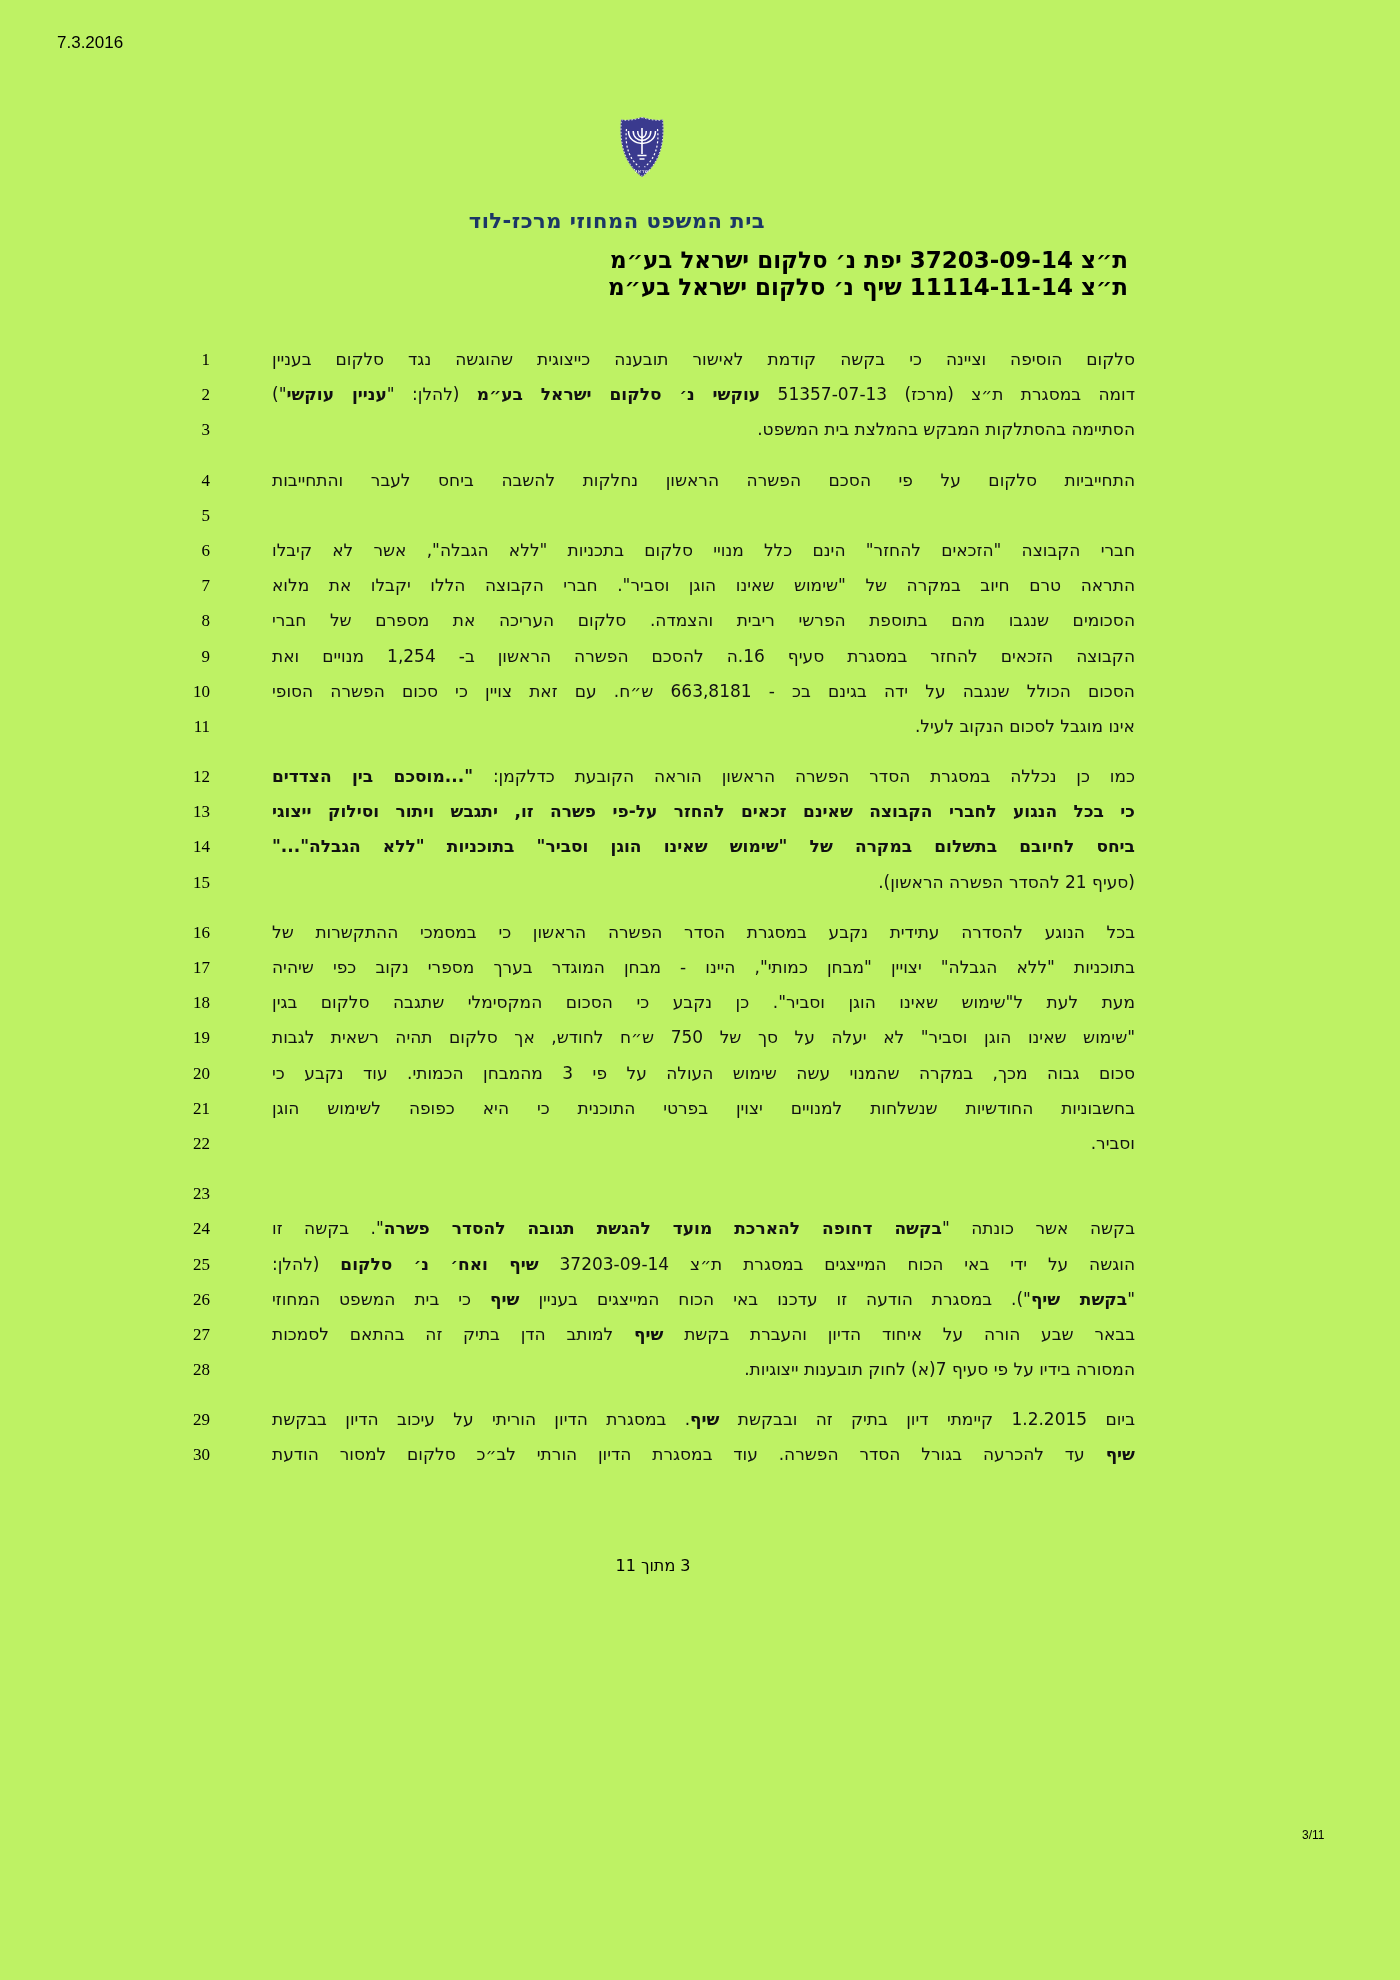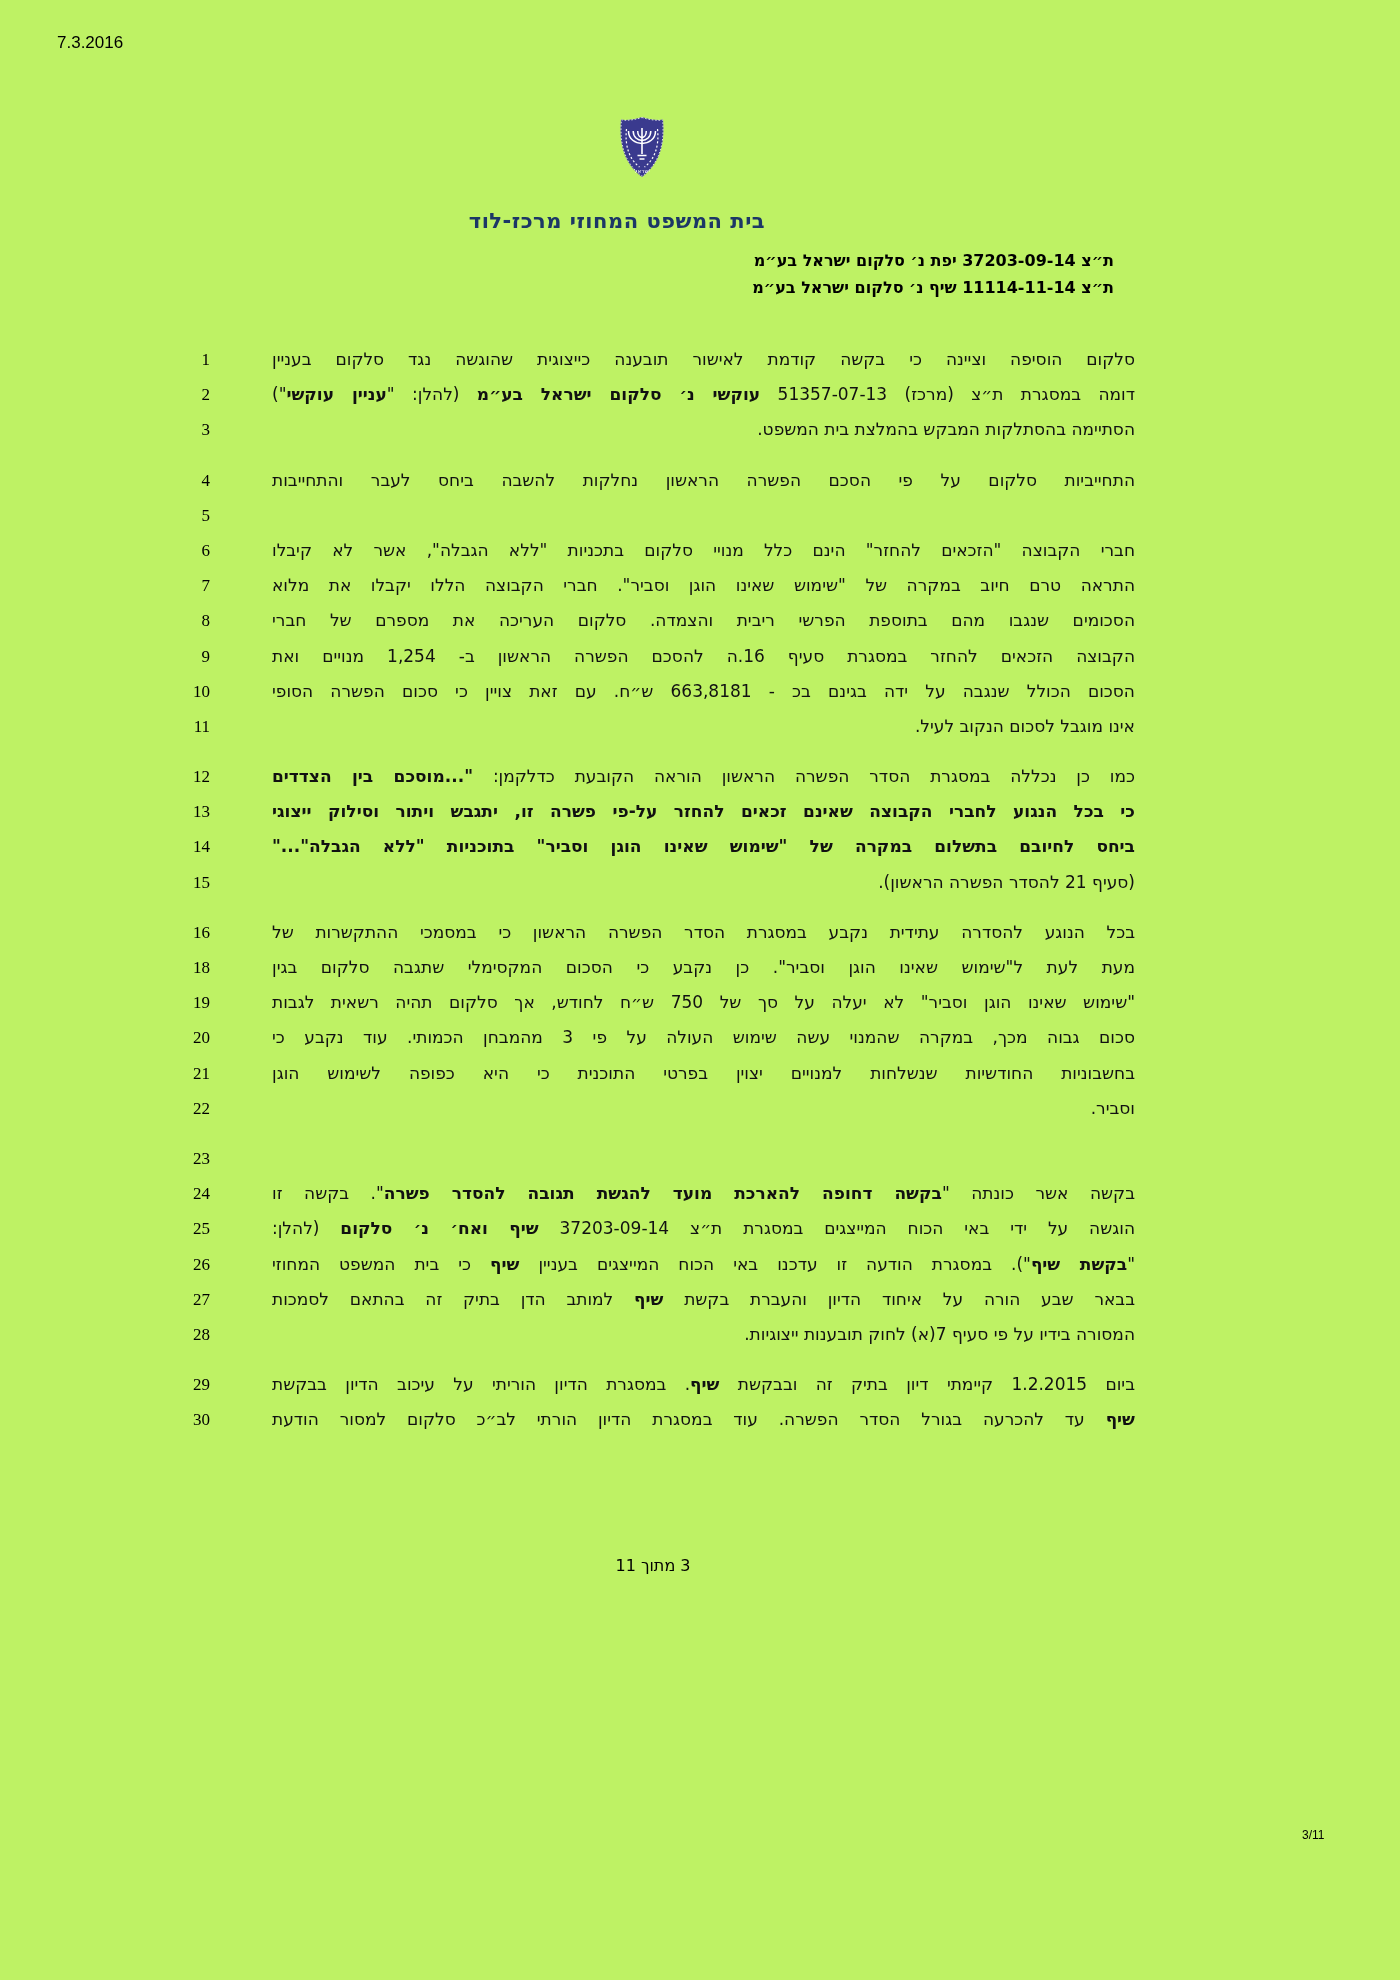--- a/index.html
+++ b/index.html
@@ -3,22 +3,22 @@
 <meta charset="utf-8">
 <style>
   html,body{margin:0;padding:0;background:#fff;}
   .page{position:relative;width:1400px;height:1980px;background:#bef264;overflow:hidden;
         font-family:"DejaVu Sans",sans-serif;color:#111;}
   .date{position:absolute;left:57px;top:33px;font-family:"Liberation Sans",sans-serif;
         font-size:17px;color:#000;}
   .emblem{position:absolute;left:618px;top:116px;width:48px;height:62px;}
   .court-title{position:absolute;top:193px;left:0;width:1234px;text-align:center;direction:rtl;
         font-size:21px;font-weight:bold;color:#1c3766;letter-spacing:.5px;margin-top:16px;}
-  .caption{position:absolute;top:247px;right:286px;direction:rtl;text-align:right;
-        font-size:16px;font-weight:bold;line-height:27px;color:#000;}
+  .caption{position:absolute;top:247px;right:272px;direction:rtl;text-align:right;
+        font-size:23px;font-weight:bold;line-height:27px;color:#000;}
   .body-lines{position:absolute;top:342px;left:140px;width:995px;}
   .line{position:relative;height:35.2px;}
   .line.gap{margin-top:15px;}
   .num{position:absolute;left:30px;top:0;width:40px;text-align:right;
         font-family:"Liberation Serif",serif;font-size:17px;line-height:35.2px;color:#000;}
   .text{margin-left:132px;direction:rtl;font-size:17px;line-height:35.2px;color:#111;}
   .text.justify{text-align:justify;text-align-last:justify;}
   .text.right{text-align:right;}
   .bold{font-weight:bold;}
   .footer-center{position:absolute;top:1556px;left:0;width:1306px;text-align:center;direction:rtl;
@@ -113,20 +113,24 @@
       </div>
       <div class="line">
         <span class="num">15</span>
         <div class="text right"><span>(סעיף 21 להסדר הפשרה הראשון).</span></div>
       </div>
       <div class="line gap">
         <span class="num">16</span>
         <div class="text justify"><span>בכל הנוגע להסדרה עתידית נקבע במסגרת הסדר הפשרה הראשון כי במסמכי ההתקשרות של</span></div>
       </div>
       <div class="line">
+        <span class="num">17</span>
+        <div class="text justify"><span>בתוכניות "ללא הגבלה" יצויין "מבחן כמותי", היינו - מבחן המוגדר בערך מספרי נקוב כפי שיהיה</span></div>
+      </div>
+      <div class="line">
         <span class="num">18</span>
         <div class="text justify"><span>מעת לעת ל"שימוש שאינו הוגן וסביר". כן נקבע כי הסכום המקסימלי שתגבה סלקום בגין</span></div>
       </div>
       <div class="line">
         <span class="num">19</span>
         <div class="text justify"><span>"שימוש שאינו הוגן וסביר" לא יעלה על סך של 750 ש״ח לחודש, אך סלקום תהיה רשאית לגבות</span></div>
       </div>
       <div class="line">
         <span class="num">20</span>
         <div class="text justify"><span>סכום גבוה מכך, במקרה שהמנוי עשה שימוש העולה על פי 3 מהמבחן הכמותי. עוד נקבע כי</span></div>

